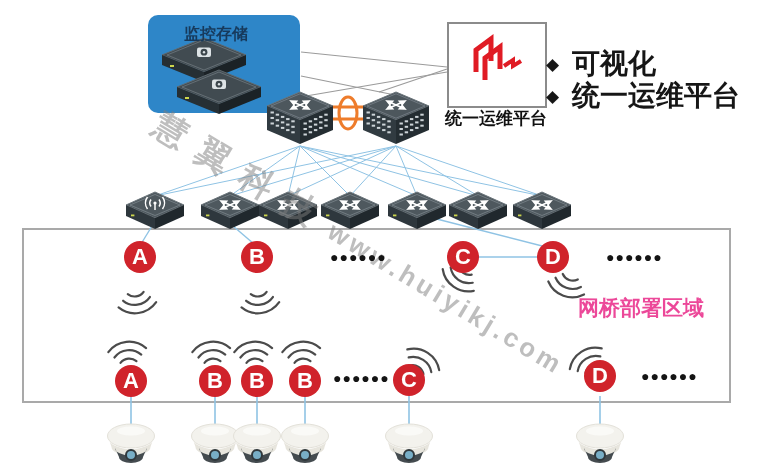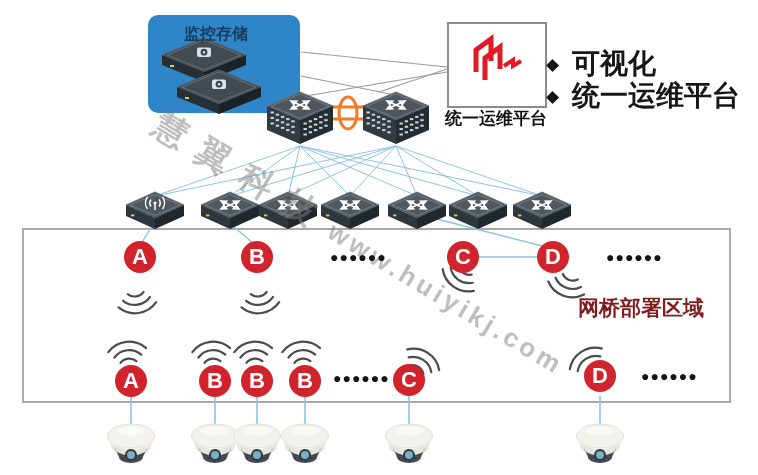--- a/index.html
+++ b/index.html
@@ -14,21 +14,21 @@
   .platform-label{position:absolute;left:428px;top:107px;width:136px;text-align:center;
                   font-weight:bold;font-size:17px;color:#111;z-index:5;}
   .feature-row{position:absolute;left:546px;display:flex;align-items:center;gap:13px;
                font-weight:bold;color:#161616;z-index:5;}
   .feature-row .bullet{font-size:17px;line-height:1;}
   .feature-row .txt{font-size:28px;line-height:1;}
   .feature-row.f1{top:50px;} .feature-row.f2{top:82px;}
   .bridge-rect{position:absolute;left:22px;top:228px;width:705px;height:171px;
                border:2px solid #a9a9a9;z-index:1;}
   .bridge-label{position:absolute;left:578px;top:294px;font-size:21px;font-weight:bold;
-                color:#7f1d1d;z-index:5;}
+                color:#ec4899;z-index:5;}
   .node{position:absolute;width:32px;height:32px;border-radius:50%;background:#d0232b;
         color:#fff;display:flex;align-items:center;justify-content:center;
         font-size:22px;font-weight:bold;z-index:5;}
   .dots{position:absolute;font-size:14px;font-weight:bold;letter-spacing:1px;
         color:#141414;z-index:5;line-height:1;}
   .watermark{position:absolute;left:168px;top:102px;transform:rotate(31deg);
              transform-origin:0 0;color:rgba(125,125,125,.5);font-weight:bold;
              white-space:nowrap;z-index:4;pointer-events:none;}
   .watermark .cn{font-size:34px;letter-spacing:16px;}
   .watermark .url{font-size:26px;letter-spacing:4px;}

